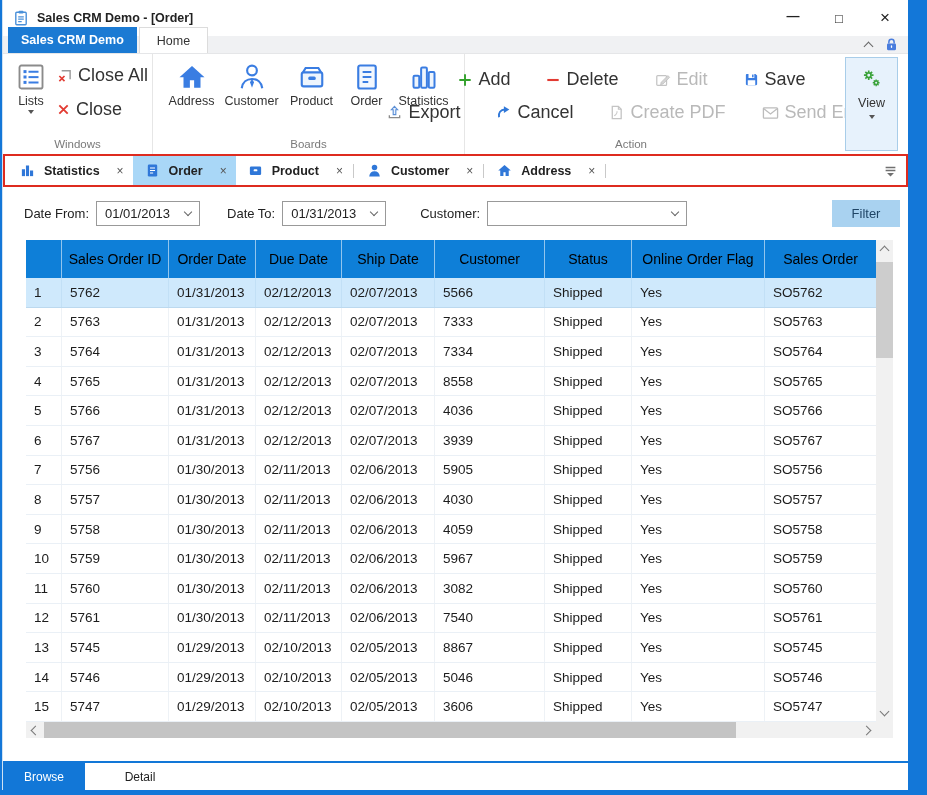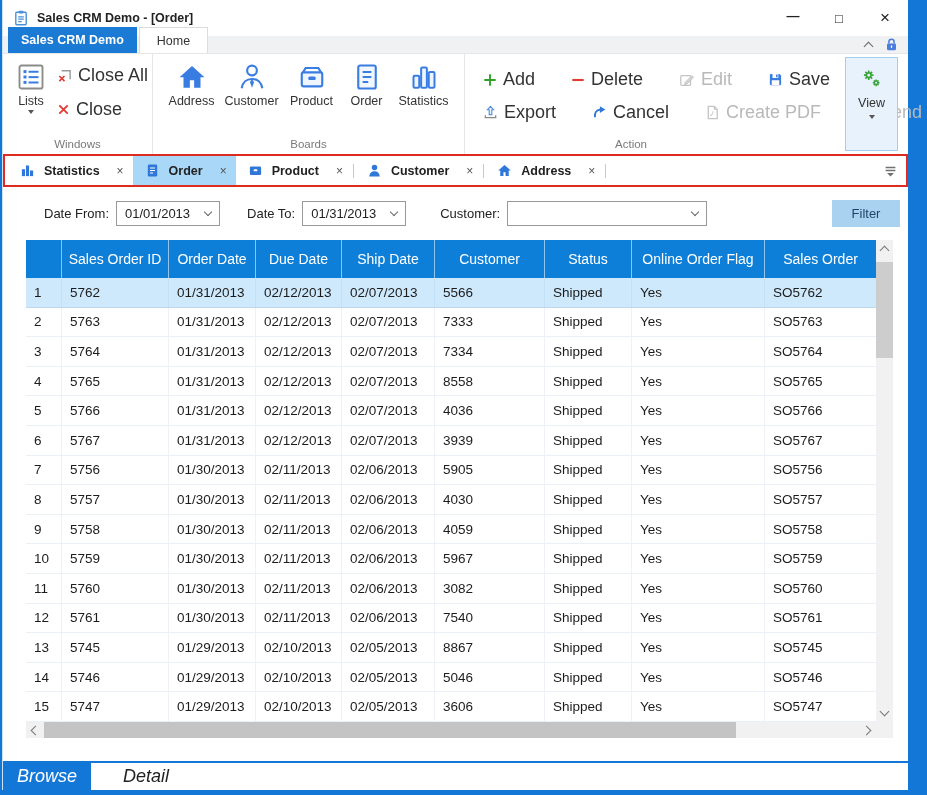--- a/index.html
+++ b/index.html
@@ -35,51 +35,51 @@
   .rgroup { display:flex; flex-direction:column; border-right:1px solid #e6e6e6; padding:5px 6px 1px; }
   .rgroup-label { margin-top:auto; text-align:center; font-size:11.5px; color:#7a7a7a; padding:2px 0 3px; }
   .rgroup-content { display:flex; flex:1; }
   .big-btn { display:flex; flex-direction:column; align-items:center; gap:2px; font-size:12.5px; color:#333;
              padding:3px 7px 0; cursor:default; }
   .board-btn { width:60px; }
   .small-col { display:flex; flex-direction:column; justify-content:center; gap:13px; margin-left:4px; padding-bottom:10px; }
   .small-btn { display:flex; align-items:center; gap:6px; font-size:18px; color:#333; white-space:nowrap; }
   .small-btn.disabled { color:#b9b9b9; }
   .action-rows { display:flex; flex-direction:column; gap:12px; padding:10px 10px 0 12px; }
-  .action-row { display:flex; gap:36px; }
+  .action-row { display:flex; gap:36px;justify-content:center; }
   .view-wrap { margin-left:auto; display:flex; padding:3px 10px 3px 0; }
   .view-btn { width:53px; background:#e7f2fc; border:1px solid #a8cde9; display:flex; flex-direction:column;
               align-items:center; padding-top:9px; gap:5px; font-size:12.5px; color:#333; }
 
   
   .doc-strip { height:33px; background:#fff; display:flex; align-items:center; border:2px solid #de2b1f; padding:0 3px; }
   .doc-tab { display:flex; align-items:center; height:100%; padding:0 9px 0 12px; font-size:12.5px; font-weight:700;
              color:#222; gap:9px; }
   .doc-tab.selected { background:#a9d7f7; }
   .tab-close { font-size:12px; color:#555; margin-left:8px; font-weight:400; }
   .tab-sep { width:1px; height:14px; background:#c9c9c9; margin:0 1px; }
   .tab-list-btn { margin-left:auto; padding-right:6px; display:flex; align-items:center; }
 
   
-  .filter-bar { height:53px; display:flex; align-items:center; padding-left:21px; font-size:13px; color:#222;margin-left:20px; }
+  .filter-bar { height:53px; display:flex; align-items:center; padding-left:21px; font-size:13px; color:#222; }
   .flabel { margin-right:7px; }
   .combo { height:25px; border:1px solid #999; background:#fff; display:flex; align-items:center;
            padding:0 8px; font-size:13px; color:#222; }
   .combo .val { flex:1; }
   .combo.date { width:104px; }
   .combo.cust { width:200px; }
   .gap30 { width:27px; } .gap36 { width:34px; }
   .filter-btn { margin-left:auto; margin-right:8px; width:68px; height:27px; background:#a9d2f0;
                 display:flex; align-items:center; justify-content:center; font-size:13px; color:#1f4566; }
 
   
   .grid-wrap { margin-left:23px; width:867px; display:flex; }
   .grid-cols { width:850px; }
   .grid-header { display:flex; height:38px; background:#0e7fd8; }
-  .hcell { color:#ffffff; font-size:14px; display:flex; align-items:center; justify-content:center;
+  .hcell { color:#000000; font-size:14px; display:flex; align-items:center; justify-content:center;
            border-right:1px solid rgba(255,255,255,.55); overflow:hidden; white-space:nowrap; }
   .hcell:last-child { border-right:none; }
   .grid-row { display:flex; height:29.6px; background:#fff; border-bottom:1px solid #eaf0f6; }
   .grid-row.selected { background:#cfe9fc; border-bottom-color:#bcd9ef; }
   .cell { font-size:13.5px; color:#1c1c1c; display:flex; align-items:center; padding-left:8px;
           border-right:1px solid #eef2f6; overflow:hidden; white-space:nowrap; }
   .grid-row.selected .cell { border-right-color:#c2e0f6; }
   .cell:last-child { border-right:none; }
   .c0{width:36px;} .c1{width:107px;} .c2{width:87px;} .c3{width:86px;} .c4{width:93px;}
   .c5{width:110px;} .c6{width:87px;} .c7{width:133px;} .c8{width:111px;}
@@ -92,21 +92,21 @@
   .hscroll-row { margin-left:23px; width:867px; display:flex; }
   .hscroll { width:850px; height:16px; background:#f1f1f1; position:relative; }
   .hthumb { position:absolute; left:18px; top:0; width:692px; height:16px; background:#c4c4c4; }
   .sb-left { position:absolute; left:6px; top:5px; transform:rotate(135deg); }
   .sb-right { position:absolute; right:6px; top:5px; transform:rotate(-45deg); }
   .sb-corner { width:17px; height:16px; background:#f1f1f1; }
 
   
   .spacer { flex:1; }
   .footer { border-top:2px solid #1277d7; height:29px; display:flex; background:#fff; }
-  .foot-tab { min-width:82px; display:flex; align-items:center; justify-content:center; font-size:18px; padding:0 14px;font-style:italic; }
+  .foot-tab { min-width:82px; display:flex; align-items:center; justify-content:center; font-size:12px; padding:0 14px; }
   .foot-tab.active { background:#1277d7; color:#fff; }
   .foot-tab.plain { color:#222; margin-left:14px; }
 
   .icon { display:inline-flex; align-items:center; justify-content:center; }
 </style>
 </head>
 <body>
 
 <div class="window">
 

